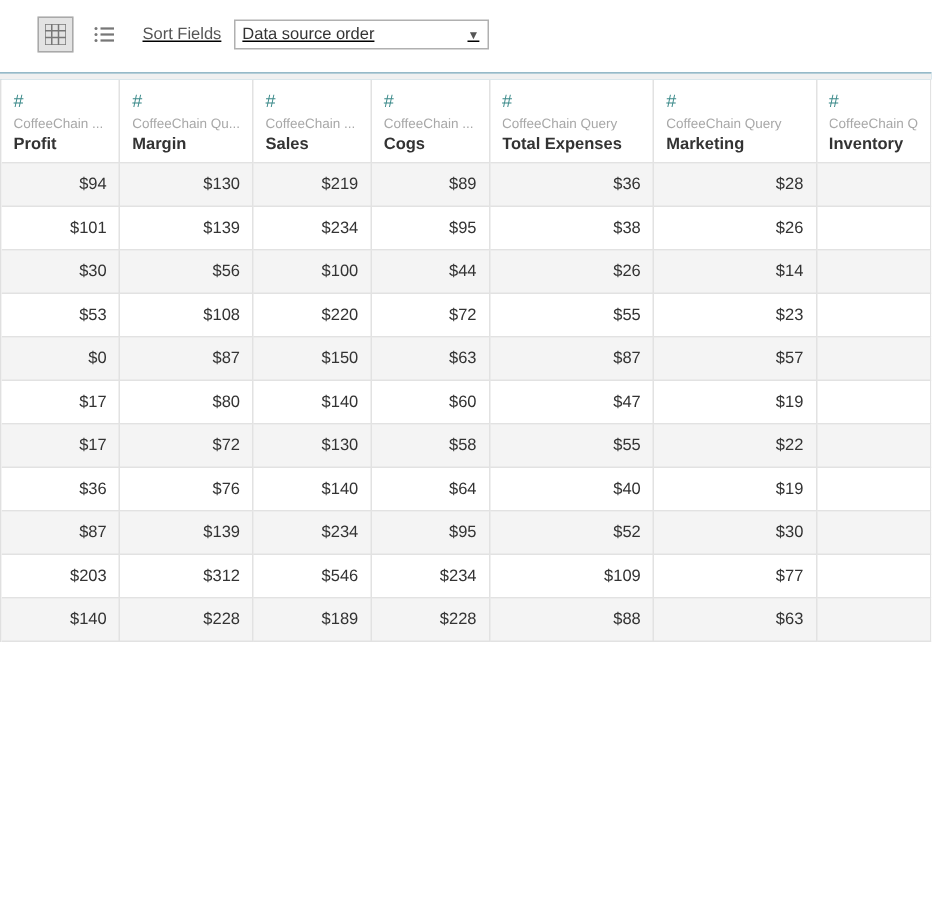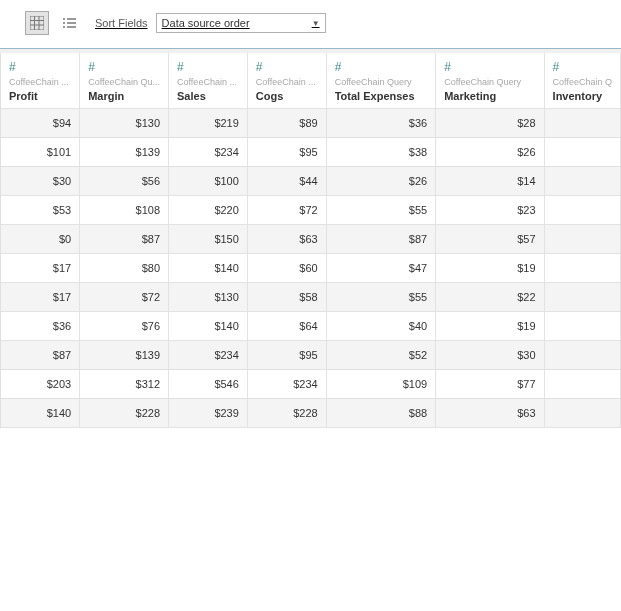--- a/index.html
+++ b/index.html
@@ -276,21 +276,21 @@
           <td class="col-1">$312</td>
           <td class="col-2">$546</td>
           <td class="col-3">$234</td>
           <td class="col-4">$109</td>
           <td class="col-5">$77</td>
           <td class="col-6"></td>
         </tr>
         <tr>
           <td class="col-0">$140</td>
           <td class="col-1">$228</td>
-          <td class="col-2">$239</td>
+          <td class="col-2">$189</td>
           <td class="col-3">$228</td>
           <td class="col-4">$88</td>
           <td class="col-5">$63</td>
           <td class="col-6"></td>
         </tr>
       </tbody>
   </table>
 </div>
 
 </body></html>

